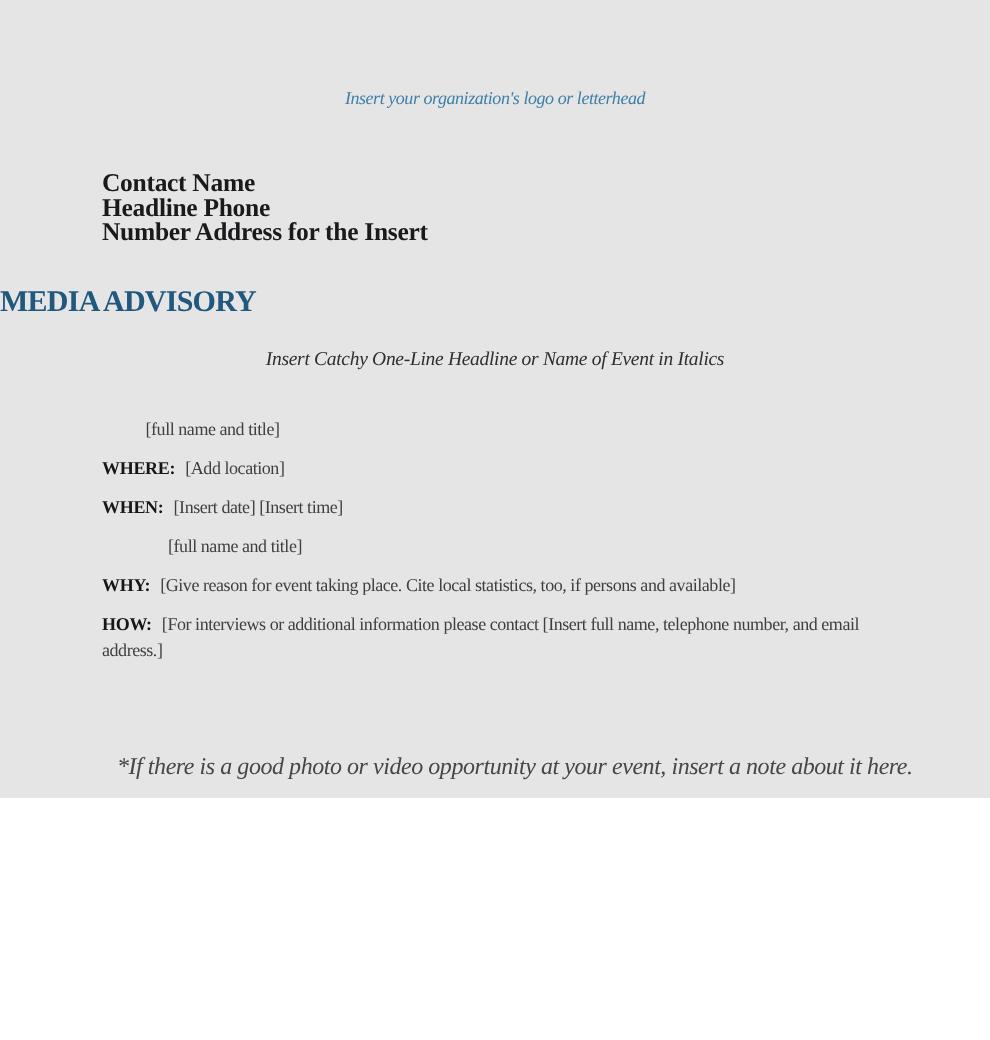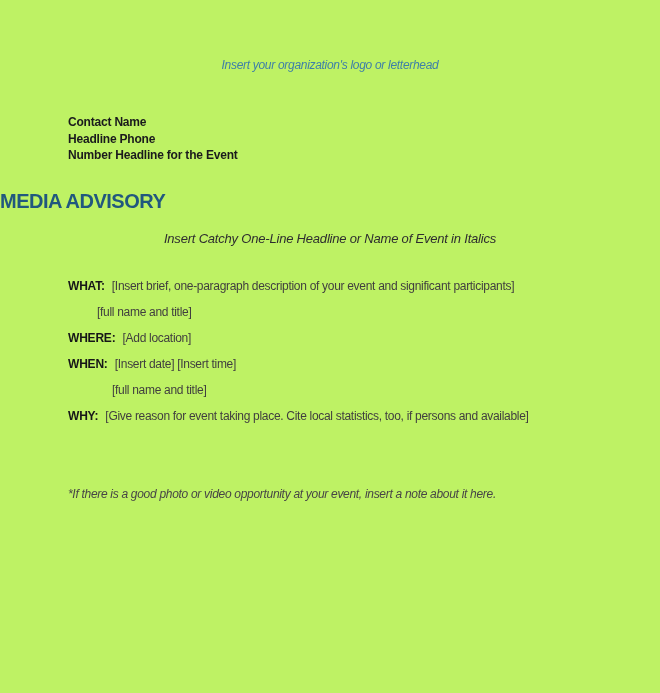--- a/index.html
+++ b/index.html
@@ -1,38 +1,38 @@
 <!DOCTYPE html>
 <html><head>
 <meta charset="utf-8">
 <style>
   html, body { margin: 0; padding: 0; background: #ffffff; }
   .page {
     position: relative;
     width: 660px;
-    height: 693px;
-    background: #bef264;
+    height: 532px;
+    background: #e5e5e5;
     overflow: hidden;
-    font-family: Liberation Sans, sans-serif;
+    font-family: Liberation Serif, serif;
     box-sizing: border-box;
   }
   .logo-line {
     padding-top: 58px;
     text-align: center;
     font-style: italic;
     font-size: 12px;
     line-height: 14px;
     letter-spacing: -0.3px;
     color: #3e7fa8;
   }
   .contact-block {
     margin-top: 42px;
     padding-left: 68px;
     font-weight: bold;
-    font-size: 12px;
+    font-size: 17px;
     line-height: 16.5px;
     letter-spacing: -0.2px;
     color: #1a1a1c;
   }
   .title {
     margin: 26px 0 0 0;
     text-align: left;
     font-size: 20px;
     line-height: 22px;
     font-weight: bold;
@@ -70,49 +70,46 @@
     margin-right: 4px;
     letter-spacing: -0.2px;
   }
   .row .label:empty { display: none; }
   .row.indent1 { padding-left: 29px; }
   .row.indent2 { padding-left: 44px; }
   .footnote {
     margin-top: 62px;
     padding-left: 68px;
     font-style: italic;
-    font-size: 12px;
+    font-size: 16px;
     line-height: 15px;
     letter-spacing: -0.3px;
     color: #474546;
+    margin-left: 10px;
   }
 </style>
 </head>
 <body>
 
 <div class="page">
 
   <div class="logo-line">Insert your organization's logo or letterhead</div>
 
   <div class="contact-block">
     <div class="contact-line">Contact Name</div>
     <div class="contact-line">Headline Phone</div>
-    <div class="contact-line">Number Headline for the Event</div>
+    <div class="contact-line">Number Address for the Insert</div>
   </div>
 
   <h1 class="title">MEDIA ADVISORY</h1>
 
   <div class="subtitle">Insert Catchy One-Line Headline or Name of Event in Italics</div>
 
   <div class="sections">
 
-    <p class="row">
-      <span class="label">WHAT:</span>
-      <span class="text">[Insert brief, one-paragraph description of your event and significant participants]</span>
-    </p>
 
 
     <p class="row indent1">
       
       <span class="text">[full name and title]</span>
     </p>
 
     <p class="row">
       <span class="label">WHERE:</span>
       <span class="text">[Add location]</span>
@@ -126,18 +123,22 @@
     <p class="row indent2">
       
       <span class="text">[full name and title]</span>
     </p>
 
     <p class="row">
       <span class="label">WHY:</span>
       <span class="text">[Give reason for event taking place. Cite local statistics, too, if persons and available]</span>
     </p>
 
+    <p class="row wrap">
+      <span class="label">HOW:</span>
+      <span class="text">[For interviews or additional information please contact [Insert full name, telephone number, and email address.]</span>
+    </p>
 
   </div>
 
   <div class="footnote">*If there is a good photo or video opportunity at your event, insert a note about it here.</div>
 
 </div>
 
 </body></html>

